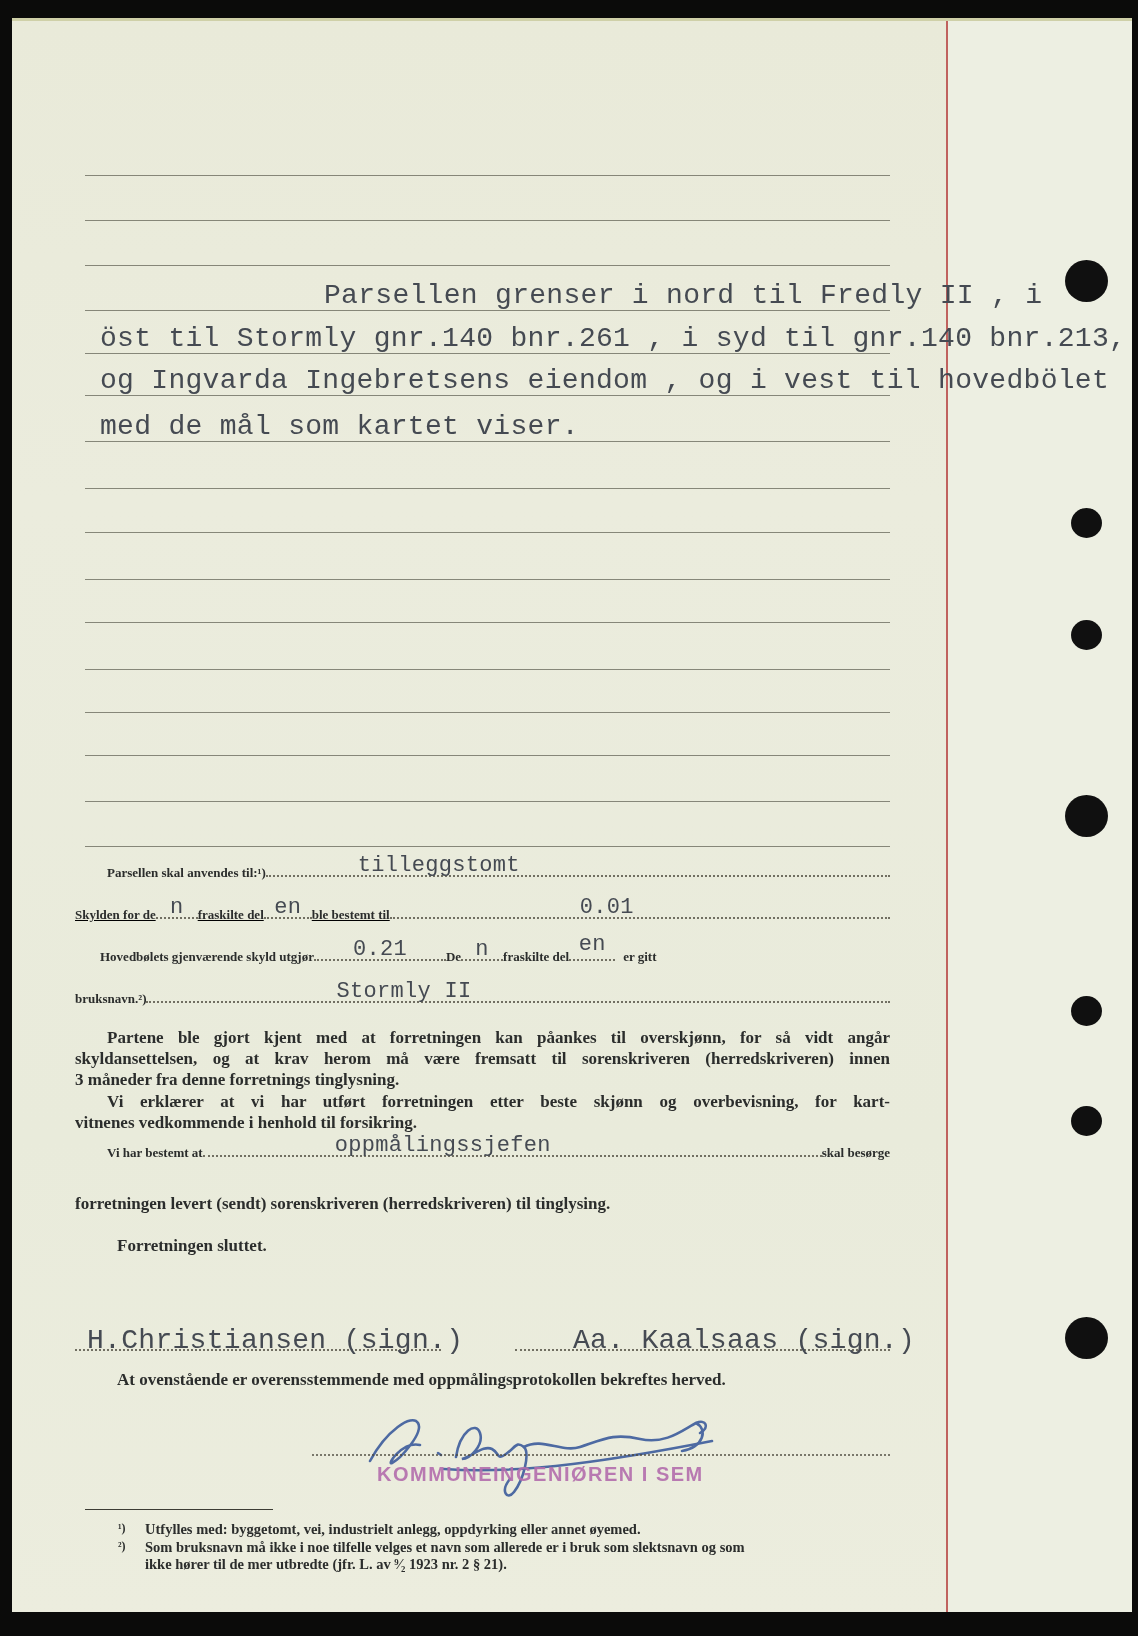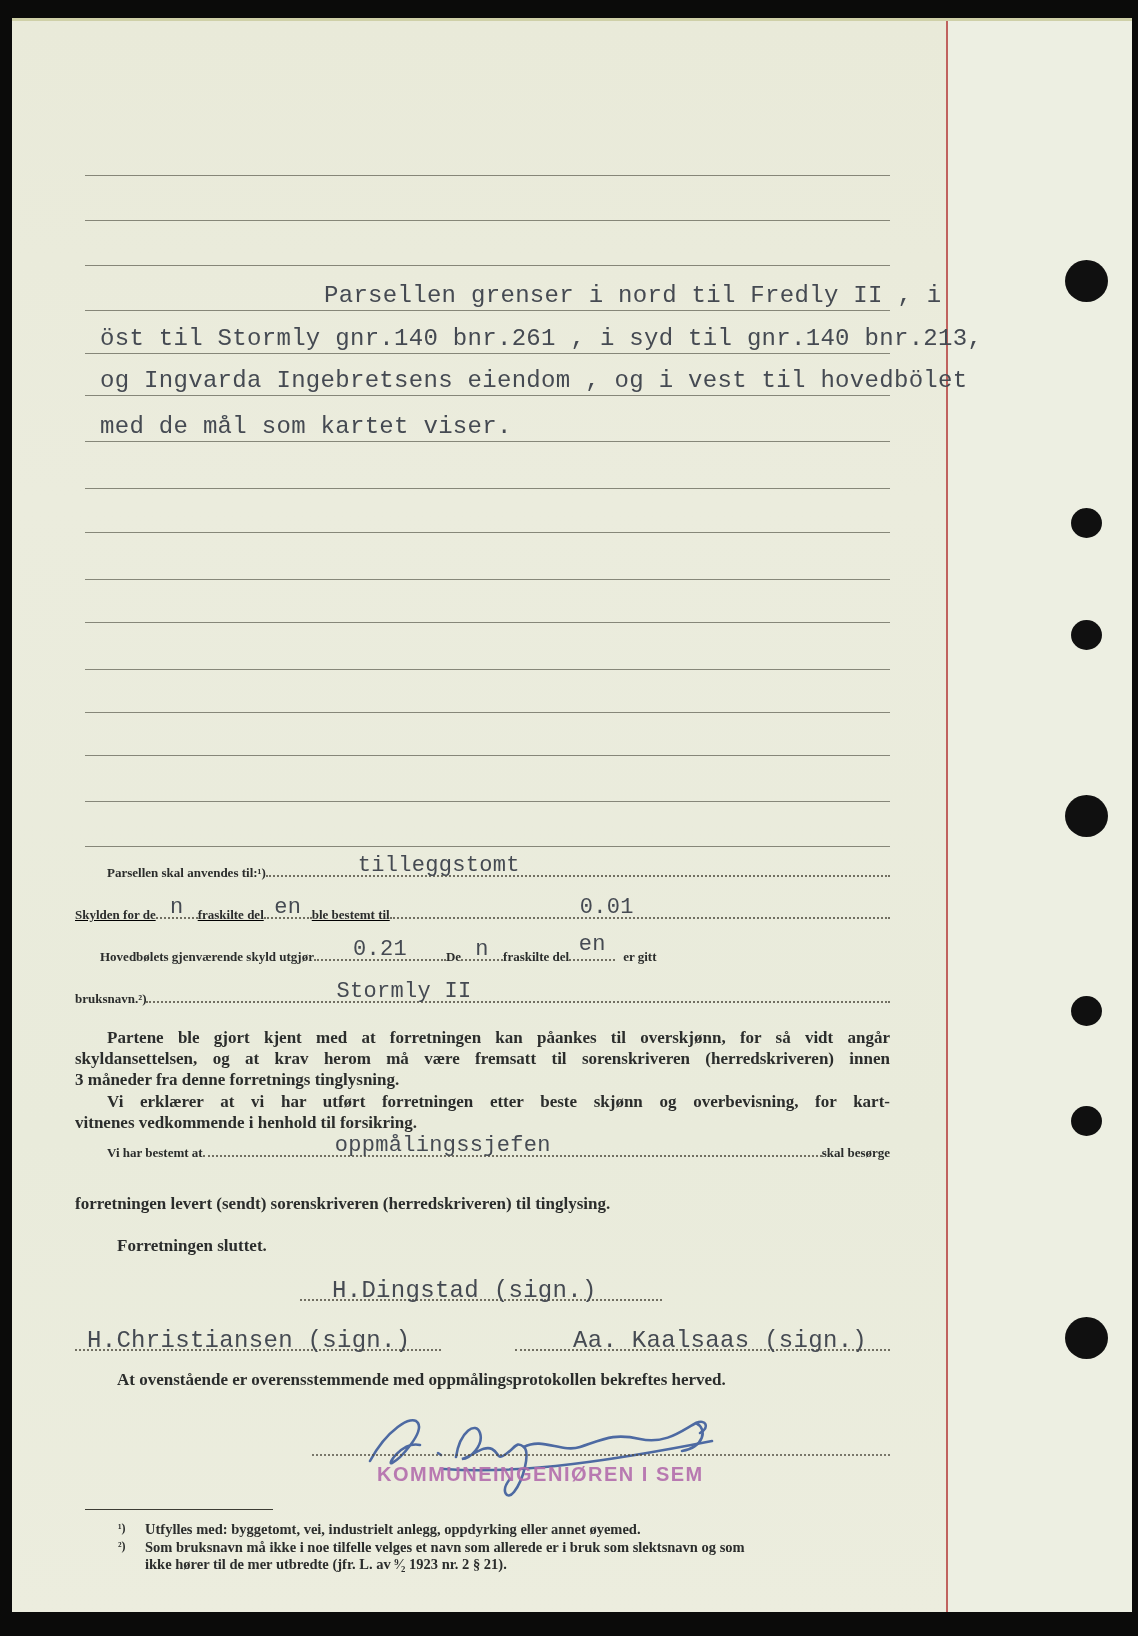--- a/index.html
+++ b/index.html
@@ -19,21 +19,21 @@
     background:#edefe2;
   }
   .red-line{
     position:absolute;top:0;bottom:0;left:934px;width:2px;
     background:#b84a48;opacity:.85;
   }
   .hole{position:absolute;background:#101010;border-radius:50%;}
   .rule{position:absolute;left:73px;width:805px;height:1px;background:rgba(72,72,60,.62);}
   .mono{
     font-family:"Liberation Mono","DejaVu Sans Mono",monospace;
-    color:#454a52;font-size:24px;letter-spacing:.3px;white-space:pre;
+    color:#454a52;font-size:28px;letter-spacing:.3px;white-space:pre;
     position:absolute;line-height:24px;
   }
   .serif{color:#2b2d2c;font-weight:bold;font-size:13px;white-space:pre;}
   .pline{position:absolute;color:#2b2d2c;font-weight:bold;font-size:17px;line-height:21px;}
   .just{text-align:justify;text-align-last:justify;}
   .frow{position:absolute;display:flex;align-items:baseline;}
   .fill{position:relative;height:.9em;border-bottom:2px dotted rgba(72,70,58,.75);}
   .fill.grow{flex:1;}
   .tval{
     position:absolute;bottom:-3px;
@@ -148,23 +148,20 @@
     <span class="serif">Vi har bestemt at</span>
     <span class="fill grow">
       <span class="tval" style="left:132px;">oppmålingssjefen</span>
     </span>
     <span class="serif">skal besørge</span>
   </div>
 
   <div class="pline" style="left:63px;top:1172px;width:815px;">forretningen levert (sendt) sorenskriveren (herredskriveren) til tinglysing.</div>
   <div class="pline" style="left:105px;top:1214px;">Forretningen sluttet.</div>
 
-  <div class="sigbox" style="left:288px;top:1250px;width:362px;">
-    <span class="mono" style="left:32px;">H.Dingstad (sign.)</span>
-  </div>
   <div class="sigbox" style="left:63px;top:1300px;width:366px;">
     <span class="mono" style="left:12px;">H.Christiansen (sign.)</span>
   </div>
   <div class="sigbox" style="left:503px;top:1300px;width:375px;">
     <span class="mono" style="left:58px;">Aa. Kaalsaas (sign.)</span>
   </div>
 
   <div class="pline" style="left:105px;top:1348px;width:790px;">At ovenstående er overensstemmende med oppmålingsprotokollen bekreftes herved.</div>
 
   <svg class="sig" style="left:340px;top:1378px;" width="390" height="110" viewBox="0 0 390 110">

